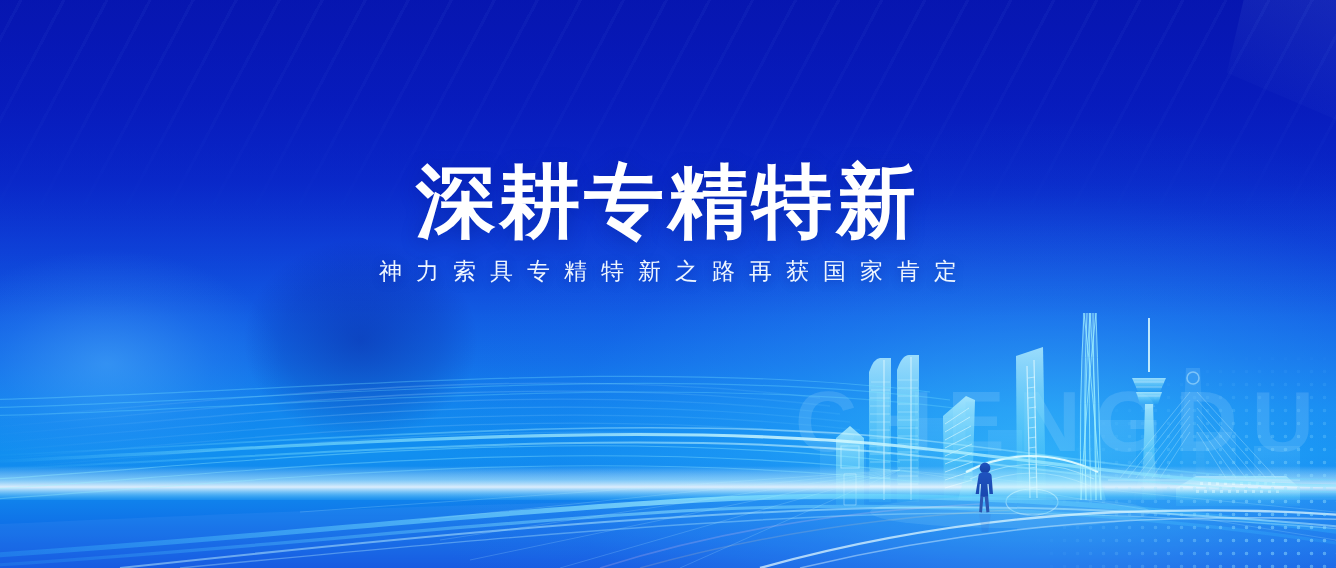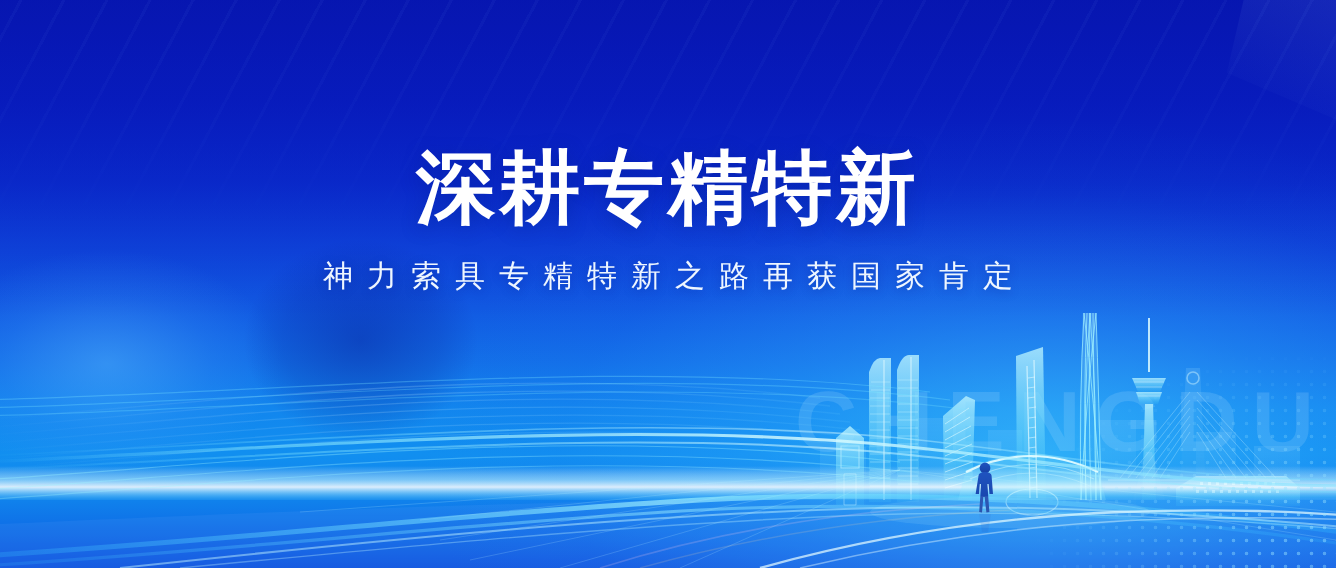--- a/index.html
+++ b/index.html
@@ -108,21 +108,21 @@
     letter-spacing: 14px;
     color: rgba(190,230,255,0.17);
     line-height: 1;
     white-space: nowrap;
     user-select: none;
   }
 
   
   .title-row {
     position: absolute;
-    top: 146px;
+    top: 160px;
     left: 0; right: 0;
     display: flex;
     justify-content: center;
     align-items: baseline;
     gap: 62px;
   }
   .title-part {
     font-family: "DejaVu Sans", "Liberation Sans", sans-serif;
     font-size: 80px;
     font-weight: bold;
@@ -131,21 +131,21 @@
     line-height: 1.05;
     white-space: nowrap;
     text-shadow: 0 3px 18px rgba(0,30,140,0.40);
   }
   .subtitle {
     position: absolute;
     top: 256px;
     left: 0; right: 0;
     text-align: center;
     font-family: "DejaVu Sans", "Liberation Sans", sans-serif;
-    font-size: 30px;
+    font-size: 23px;
     font-weight: normal;
     color: #eef6ff;
     letter-spacing: 14px;
     text-indent: 14px;
     white-space: nowrap;
     text-shadow: 0 2px 10px rgba(0,30,140,0.35);
   }
 </style>
 </head>
 <body>

